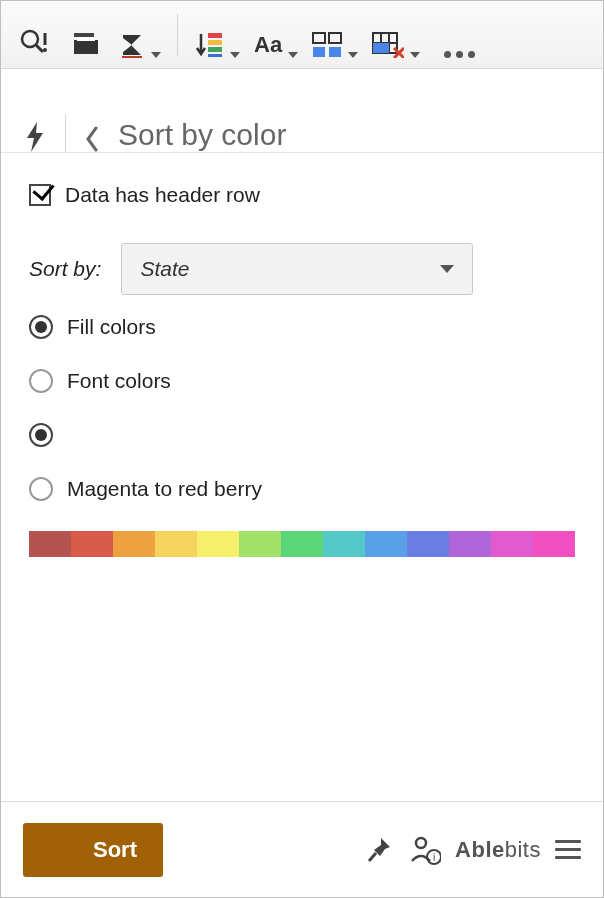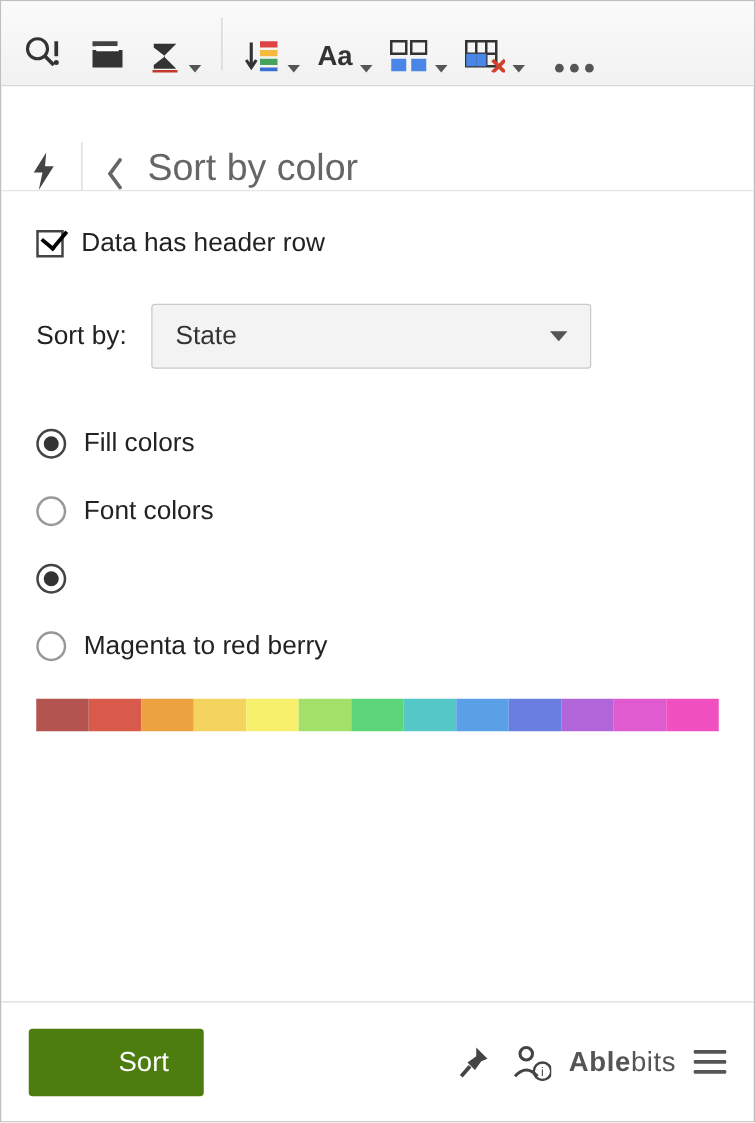--- a/index.html
+++ b/index.html
@@ -25,35 +25,35 @@
   .bolt { width: 24px; height: 30px; }
   .crumb-sep { width: 1px; height: 38px; background: #d6d6d6; }
   .back-chev { width: 16px; height: 26px; cursor: pointer; }
   .crumb-title { font-size: 30px; color: #666; font-weight: 400; }
 
   
   .body { flex: 1; padding: 30px 28px 10px 28px; font-size: 21px; color: #222; overflow: hidden; }
   .check-row { display: flex; align-items: center; gap: 14px; margin-bottom: 36px; cursor: pointer; }
   .checkbox { width: 22px; height: 22px; border: 2px solid #444; position: relative; }
   .checkbox.checked::after { content: ""; position: absolute; left: 3px; top: -3px; width: 16px; height: 10px; border-left: 3px solid #000; border-bottom: 3px solid #000; transform: rotate(-50deg); }
-  .sortby-row { display: flex; align-items: center; gap: 20px; margin-bottom: 48px; }
+  .sortby-row { display: flex; align-items: center; gap: 20px; margin-bottom: 20px; font-style: italic; }
   .select { flex: 0 0 352px; height: 52px; background: #f3f3f3; border: 1px solid #c9c9c9; border-radius: 3px; display: flex; align-items: center; justify-content: space-between; padding: 6px 18px; cursor: pointer; font-size: 21px; color: #333; }
   .select .caret { width: 0; height: 0; border-left: 7px solid transparent; border-right: 7px solid transparent; border-top: 8px solid #555; }
   .radio-row { display: flex; align-items: center; gap: 14px; margin-bottom: 30px; cursor: pointer; }
   .radio { width: 24px; height: 24px; border: 2px solid #999; border-radius: 50%; display: flex; align-items: center; justify-content: center; }
   .radio.checked { border-color: #444; }
   .radio.checked::after { content: ""; width: 12px; height: 12px; background: #333; border-radius: 50%; }
   .order-label-row { display: flex; align-items: center; gap: 10px; margin: 18px 0 28px 0; }
   .help-circ { width: 20px; height: 20px; border: 2px solid #4a8df0; color: #4a8df0; border-radius: 50%; display: flex; align-items: center; justify-content: center; font-size: 14px; font-weight: bold; cursor: pointer; }
   .spectrum { height: 26px; display: flex; margin-top: 12px; }
   .spectrum div { flex: 1; }
 
   
   .footer { height: 96px; border-top: 1px solid #dcdcdc; display: flex; align-items: center; padding: 0 22px; gap: 14px; }
-  .sort-btn { width: 140px; height: 54px; background: #4d7c0f; color: #fff; font-size: 22px; font-weight: normal; border: none; border-radius: 3px; cursor: pointer; padding-left: 44px; }
+  .sort-btn { width: 140px; height: 54px; background: #a16207; color: #fff; font-size: 22px; font-weight: bold; border: none; border-radius: 3px; cursor: pointer; padding-left: 44px; }
   .footer-spacer { flex: 1; }
   .foot-icon { width: 32px; height: 32px; cursor: pointer; display: flex; align-items: center; justify-content: center; }
   .brand { font-size: 22px; color: #555; letter-spacing: 0.5px; }
   .brand b { font-weight: 800; color: #555; }
   .hamb { width: 26px; display: flex; flex-direction: column; gap: 5px; cursor: pointer; }
   .hamb span { height: 3px; background: #555; border-radius: 1px; }
 </style>
 </head>
 <body>
 

